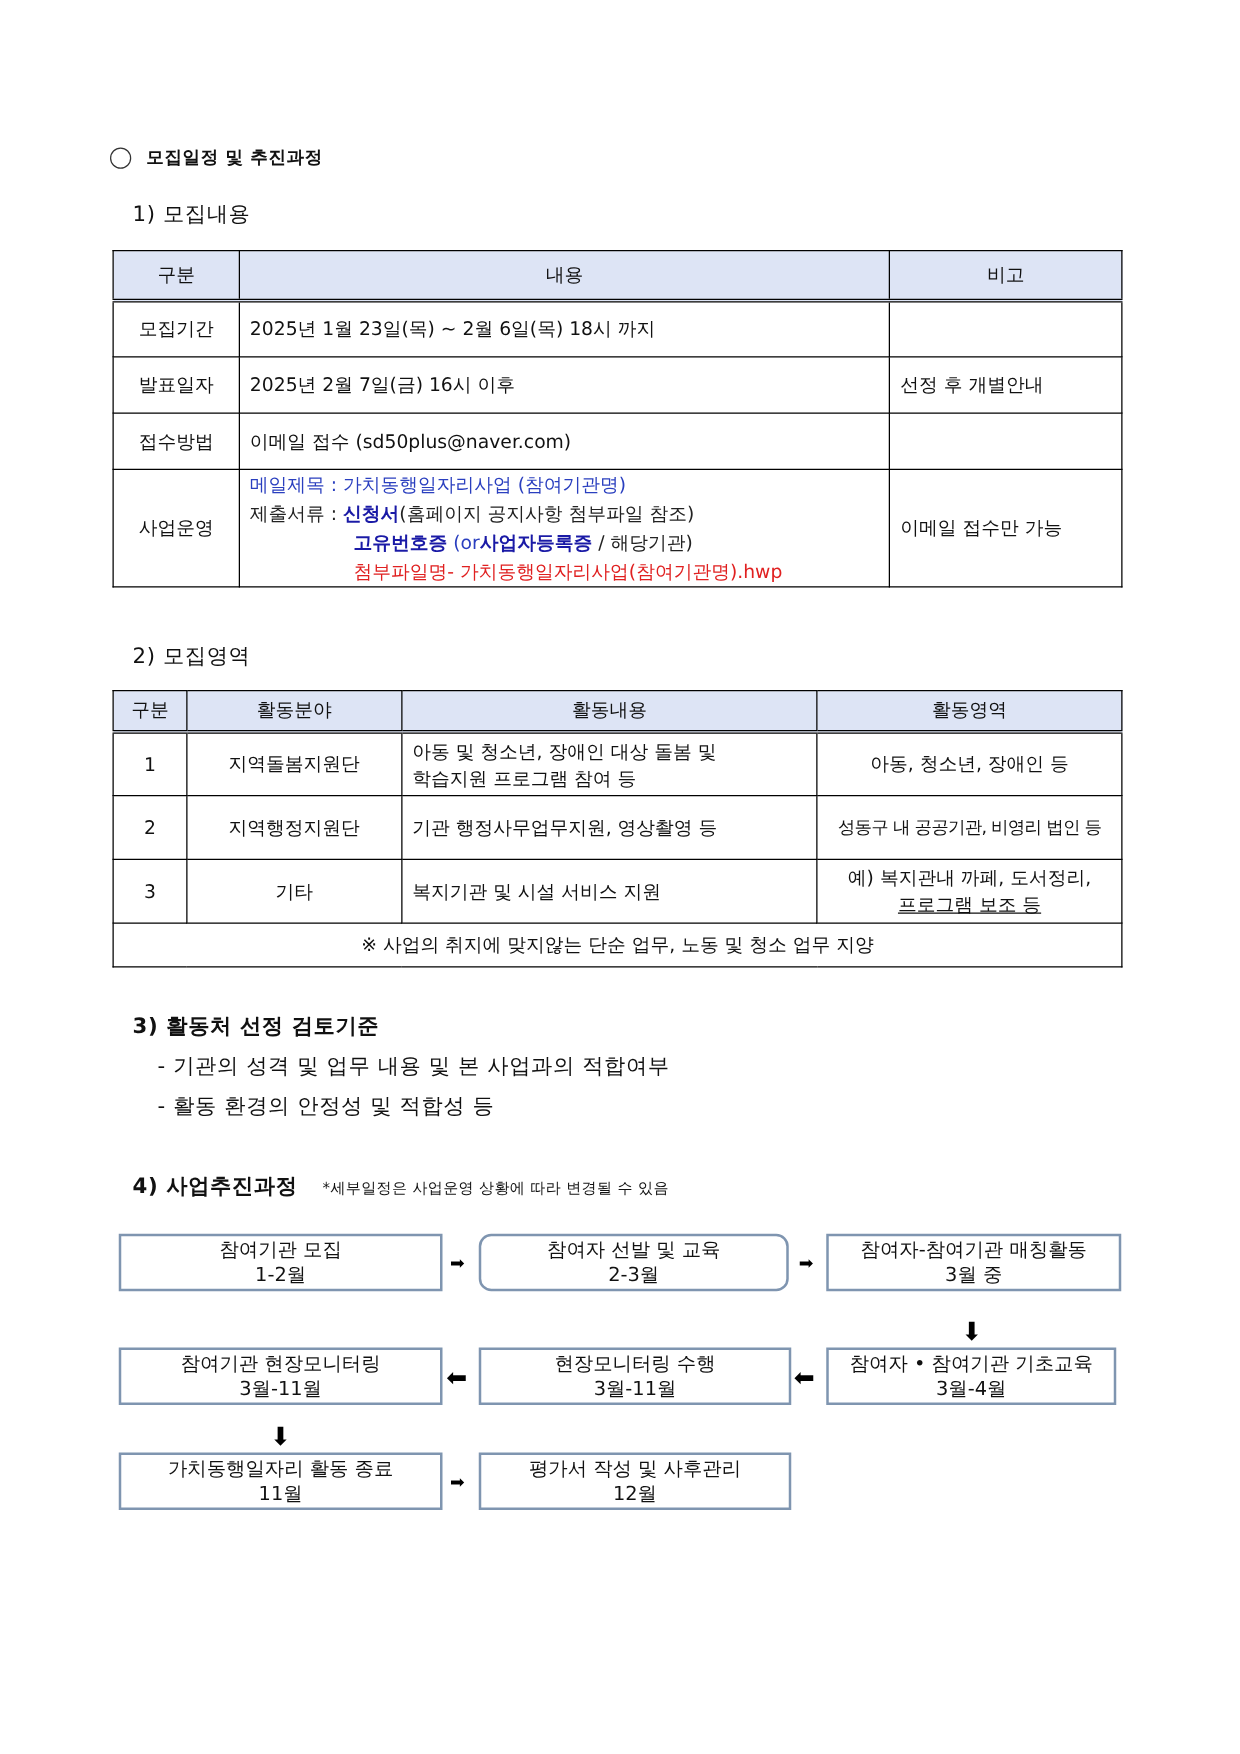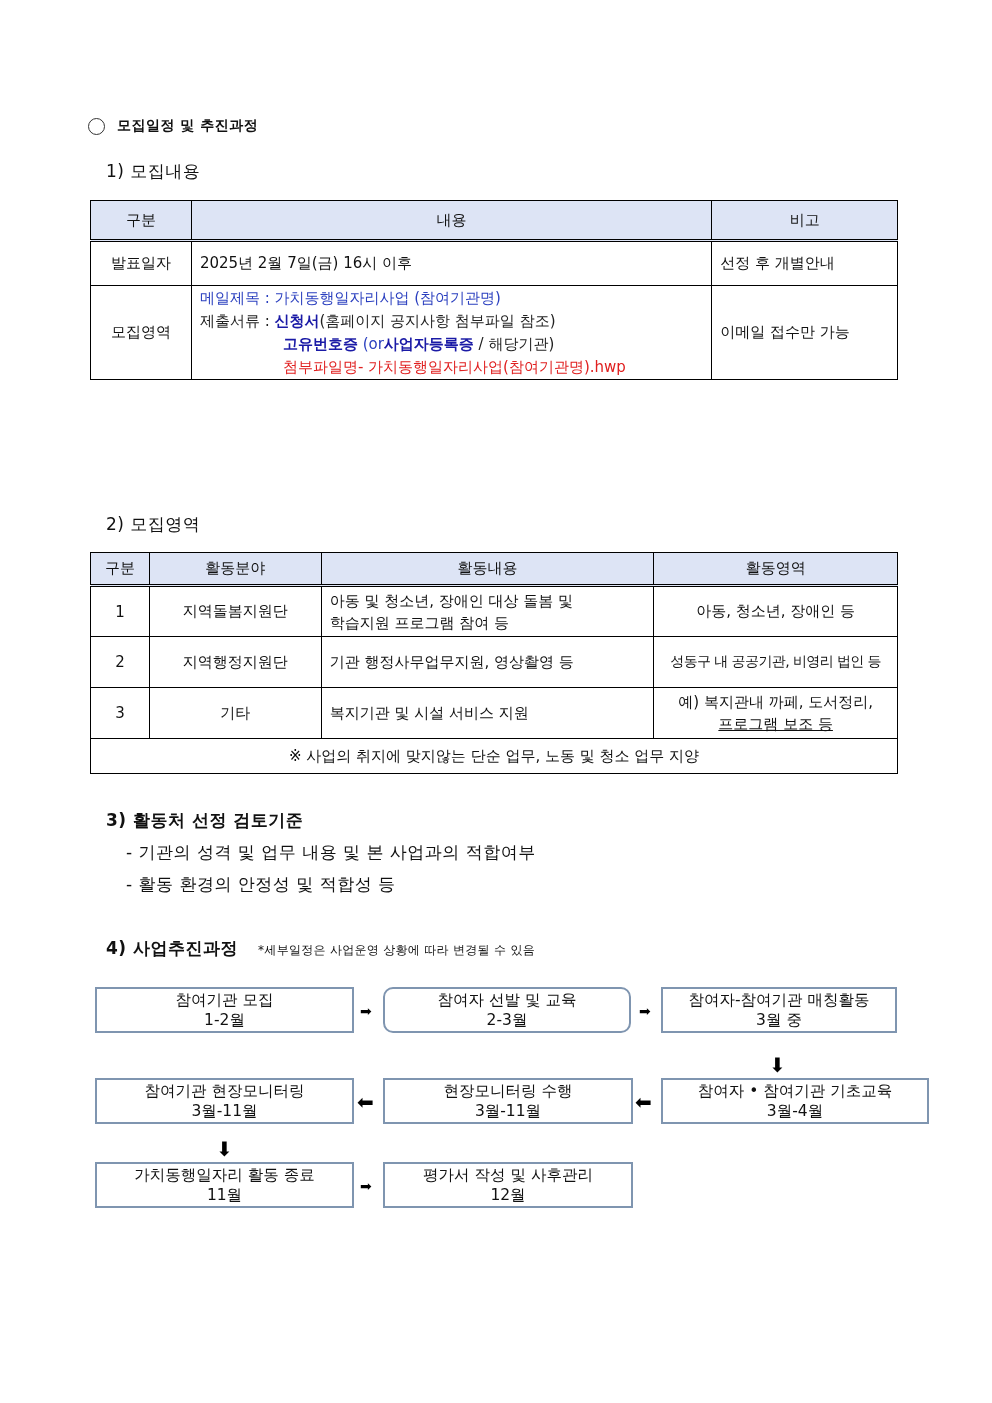--- a/index.html
+++ b/index.html
@@ -67,26 +67,36 @@
     </colgroup>
   <thead>
     <tr>
       <th>구분</th>
       <th>내용</th>
       <th>비고</th>
     </tr>
   </thead>
   <tbody>
     <tr class="r">
+      <td class="cell-label">모집기간</td>
+      <td>2025년 1월 23일(목) ~ 2월 6일(목) 18시 까지</td>
+      <td></td>
+    </tr>
+    <tr class="r">
       <td class="cell-label">발표일자</td>
       <td>2025년 2월 7일(금) 16시 이후</td>
       <td>선정 후 개별안내</td>
     </tr>
+    <tr class="r">
+      <td class="cell-label">접수방법</td>
+      <td>이메일 접수 (sd50plus@naver.com)</td>
+      <td></td>
+    </tr>
     <tr class="tall">
-      <td class="cell-label">모집영역</td>
+      <td class="cell-label">사업운영</td>
       <td class="lines">
         <div>
           <span class="blue">메일제목 : </span><span class="blue">가치동행일자리사업 (참여기관명)</span>
         </div>
         <div>
           <span class="dark">제출서류 : </span><span class="navy">신청서</span><span class="dark">(홈페이지 공지사항 첨부파일 참조)</span>
         </div>
         <div class="indent">
           <span class="navy">고유번호증</span><span class="blue"> (or</span><span class="navy">사업자등록증</span><span class="dark"> / 해당기관)</span>
         </div>
@@ -173,21 +183,21 @@
 <div class="flow-box" style="left:95px; top:1078px;">
   <span>참여기관 현장모니터링</span>
   <span>3월-11월</span>
 </div>
 <div class="arrow arrow-big" style="left:357px; top:1092px;">⬅</div>
 <div class="flow-box" style="left:383px; top:1078px; width:250px;">
   <span>현장모니터링 수행</span>
   <span>3월-11월</span>
 </div>
 <div class="arrow arrow-big" style="left:635px; top:1092px;">⬅</div>
-<div class="flow-box" style="left:661px; top:1078px; width:268px;">
+<div class="flow-box" style="left:661px; top:1078px; width:232px;">
   <span>참여자 • 참여기관 기초교육</span>
   <span>3월-4월</span>
 </div>
 
 <div class="arrow arrow-big" style="left:216px; top:1139px;">⬇</div>
 
 <div class="flow-box" style="left:95px; top:1162px;">
   <span>가치동행일자리 활동 종료</span>
   <span>11월</span>
 </div>

